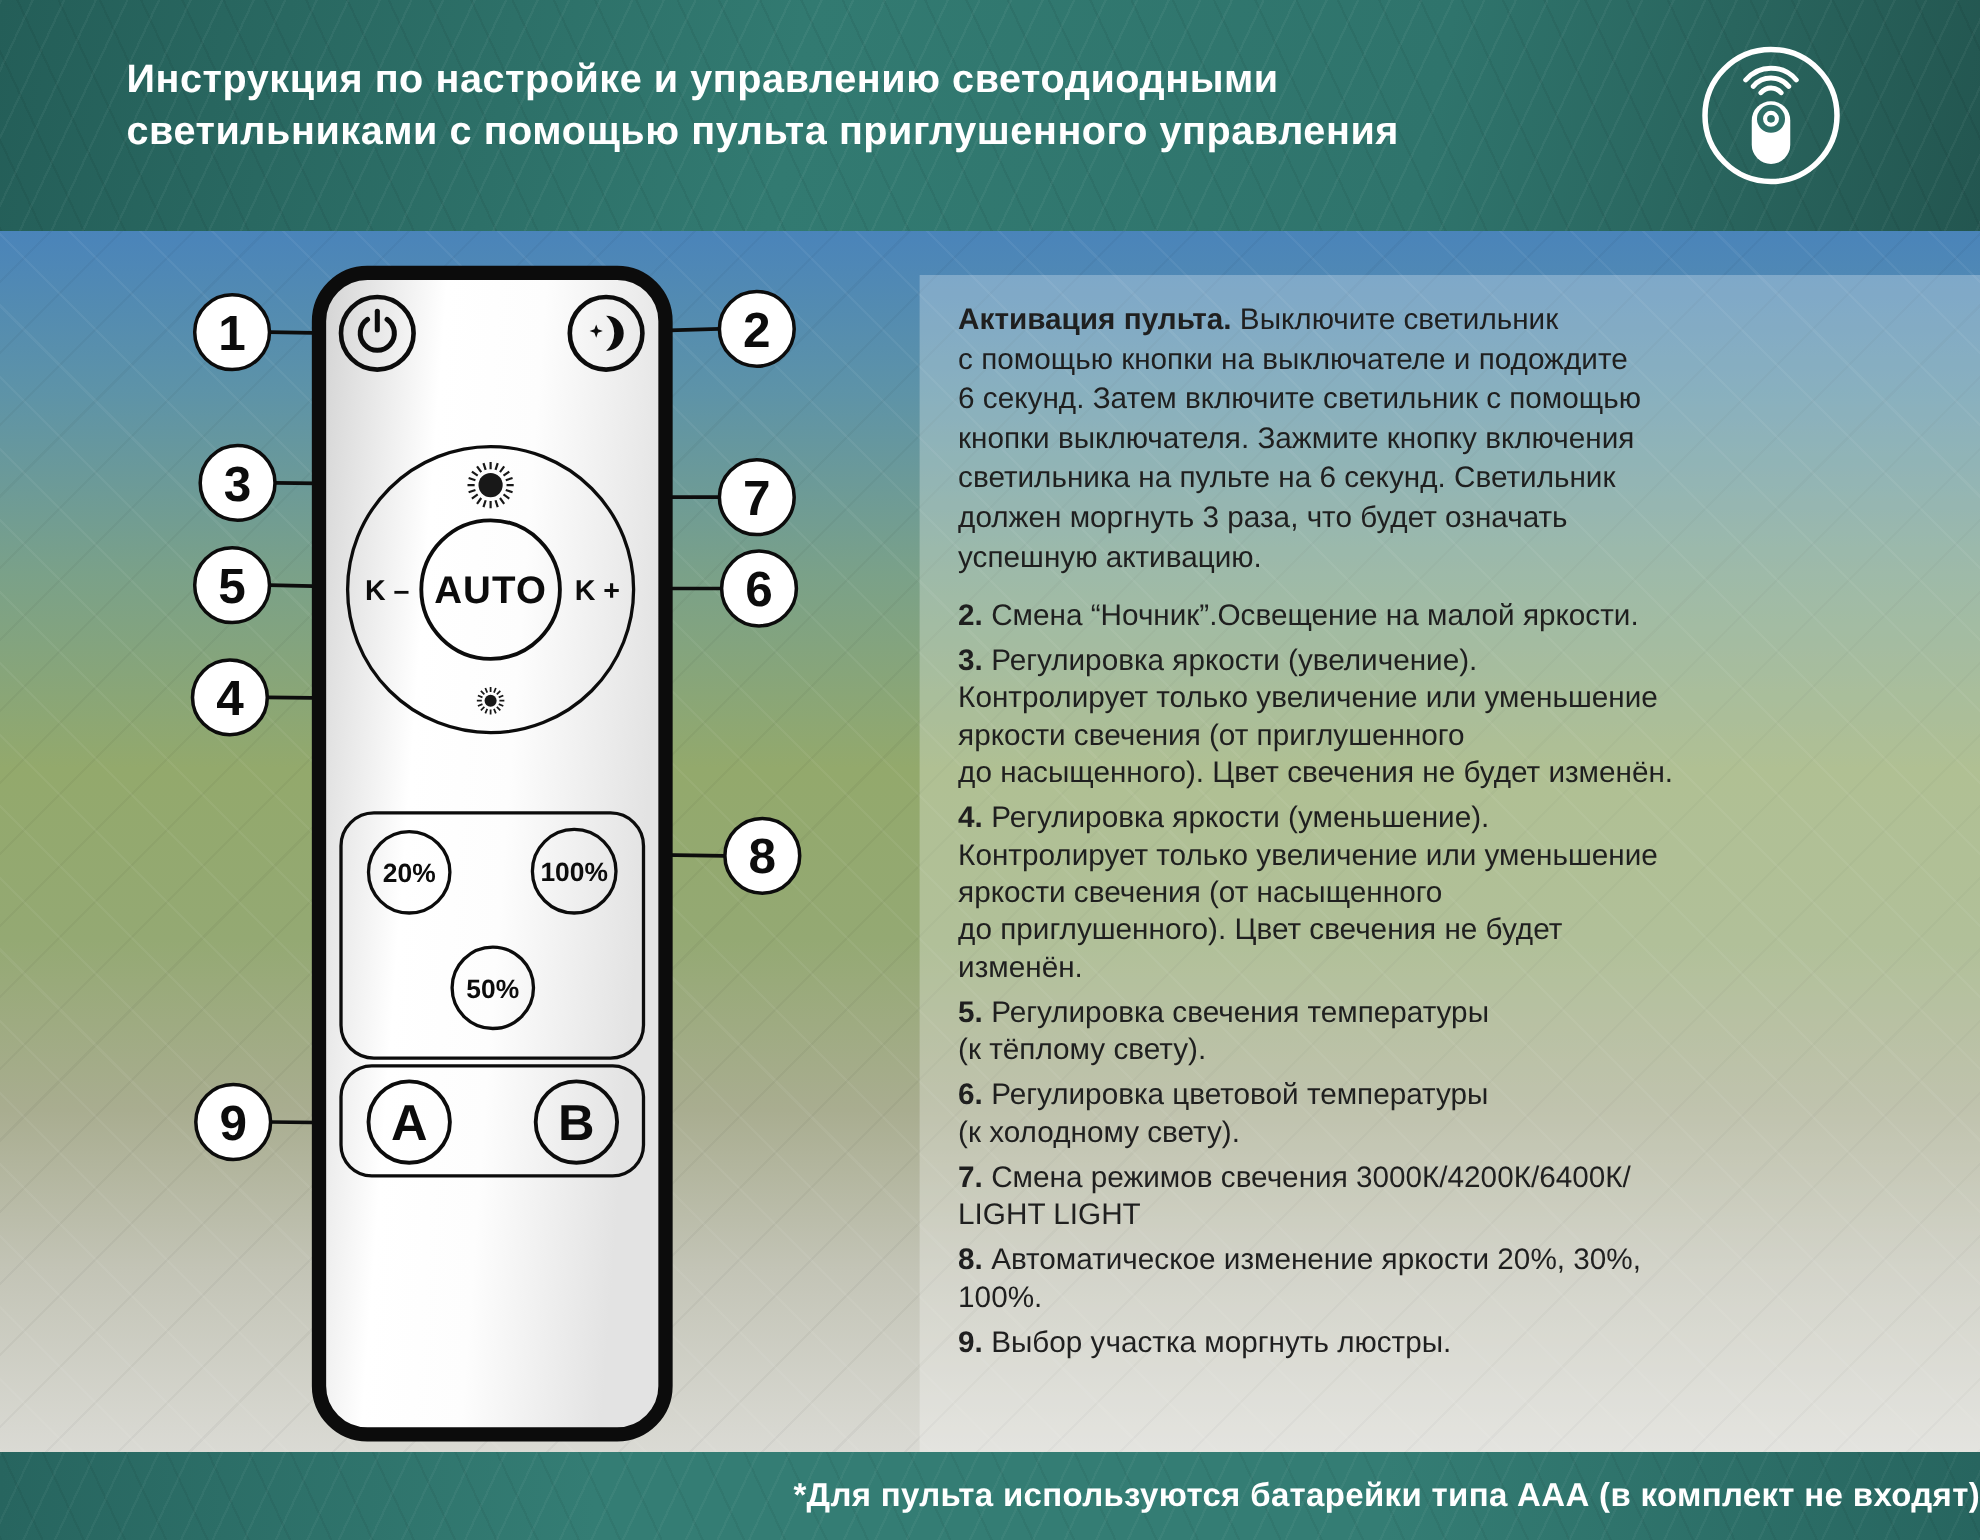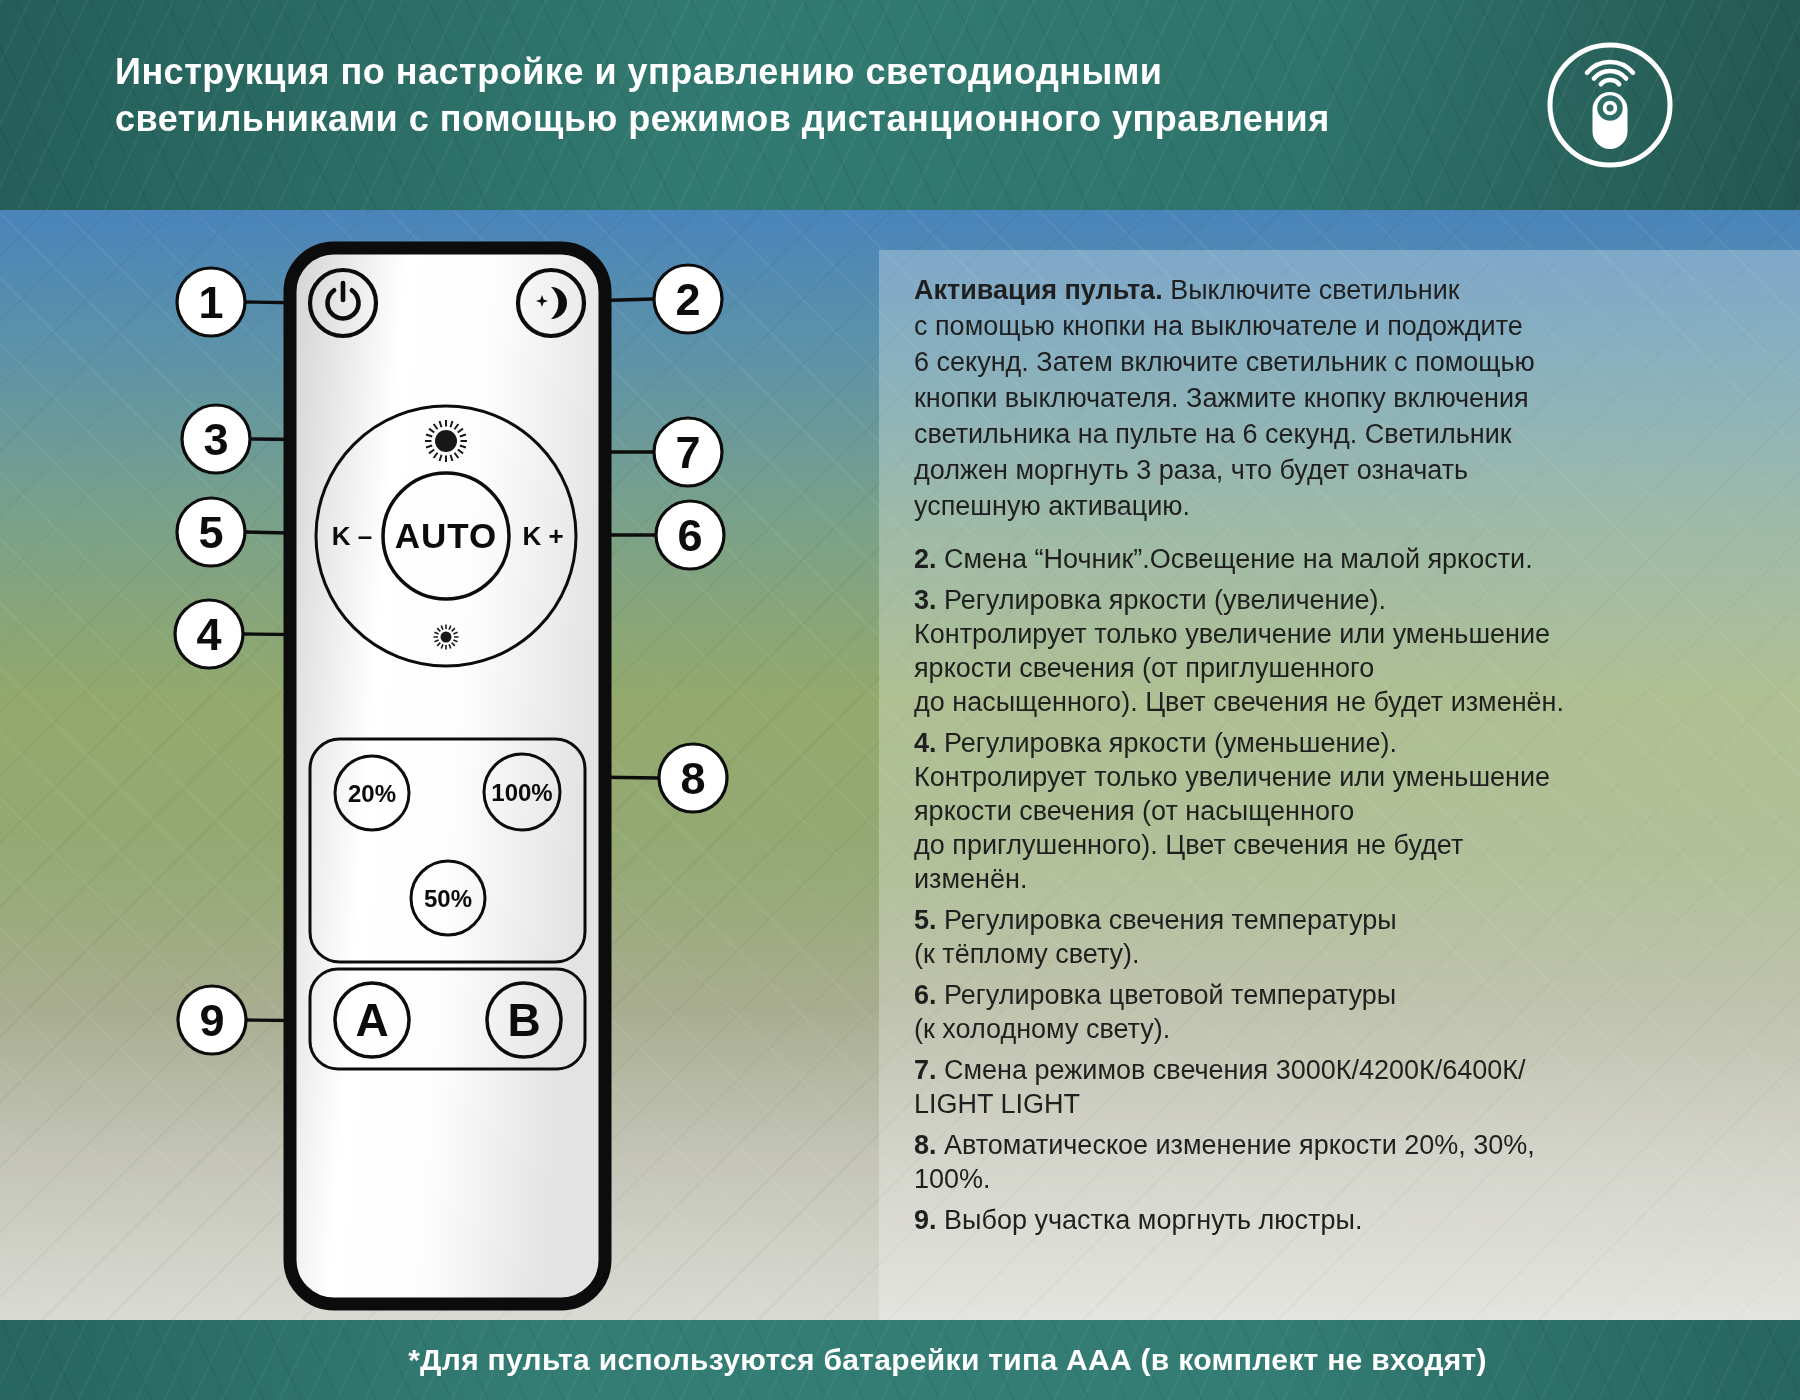--- a/index.html
+++ b/index.html
@@ -33,53 +33,52 @@
       linear-gradient(180deg,#4a84ba 0%,#5d93a8 13%,#7aa189 28%,#93a96c 44%,#94a973 58%,#a9ad90 72%,#c3c4b6 85%,#dadad4 100%);
   }
   .remote-svg{position:absolute;left:0;top:0;}
   svg text{font-family:"Liberation Sans",sans-serif;}
   .info-panel{
     position:absolute;left:836px;top:40px;right:0;bottom:0;
     background:rgba(255,255,255,0.27);
     box-sizing:border-box;
     padding:22px 70px 0 35px;
     color:#1f1f1f;
-    margin-left:43px;
   }
   .activation{
     margin:0;font-size:27px;line-height:36px;
   }
   .activation .lead{font-weight:bold;}
   .activation .body{white-space:pre-line;}
   .list{margin-top:18px;}
   .item{font-size:27px;line-height:34px;margin-bottom:7px;}
   .item .num{font-weight:bold;}
   .item .txt{white-space:pre-line;}
   
   .footer{
     position:absolute;left:0;top:1320px;width:1800px;height:80px;
     background:
       repeating-linear-gradient(115deg, rgba(255,255,255,0.04) 0 2px, transparent 2px 26px),
       repeating-linear-gradient(65deg, rgba(0,0,0,0.05) 0 2px, transparent 2px 34px),
       linear-gradient(90deg,#27655f 0%,#347d74 30%,#347d74 70%,#27655f 100%);
-    display:flex;align-items:center;justify-content:center;
+    display:flex;align-items:center;justify-content:flex-end;
   }
   .footer-note{
     color:#ffffff;font-size:30px;font-weight:bold;letter-spacing:0.3px;
     padding-left:95px;
   }
 </style>
 </head>
 <body>
 
 <div class="page">
 
   <div class="header">
     <div class="title">Инструкция по настройке и управлению светодиодными
-светильниками с помощью режимов дистанционного управления</div>
+светильниками с помощью пульта приглушенного управления</div>
     <svg class="header-icon" viewBox="-70 -70 140 140">
       <circle cx="0" cy="0" r="60" fill="none" stroke="#ffffff" stroke-width="5"></circle>
       <rect x="-17.5" y="-13" width="35" height="57" rx="17.5" fill="#ffffff"></rect>
       <circle cx="0" cy="3" r="10" fill="#ffffff" stroke="#2e6e67" stroke-width="5.5"></circle>
       <circle cx="0" cy="3" r="3.5" fill="#2e6e67"></circle>
       <g fill="none" stroke="#ffffff" stroke-width="4.5" stroke-linecap="round">
         <path d="M -9.2 -20.7 A 12 12 0 0 1 9.2 -20.7"></path>
         <path d="M -16.1 -26.5 A 21 21 0 0 1 16.1 -26.5"></path>
         <path d="M -23 -32.3 A 30 30 0 0 1 23 -32.3"></path>
       </g>

